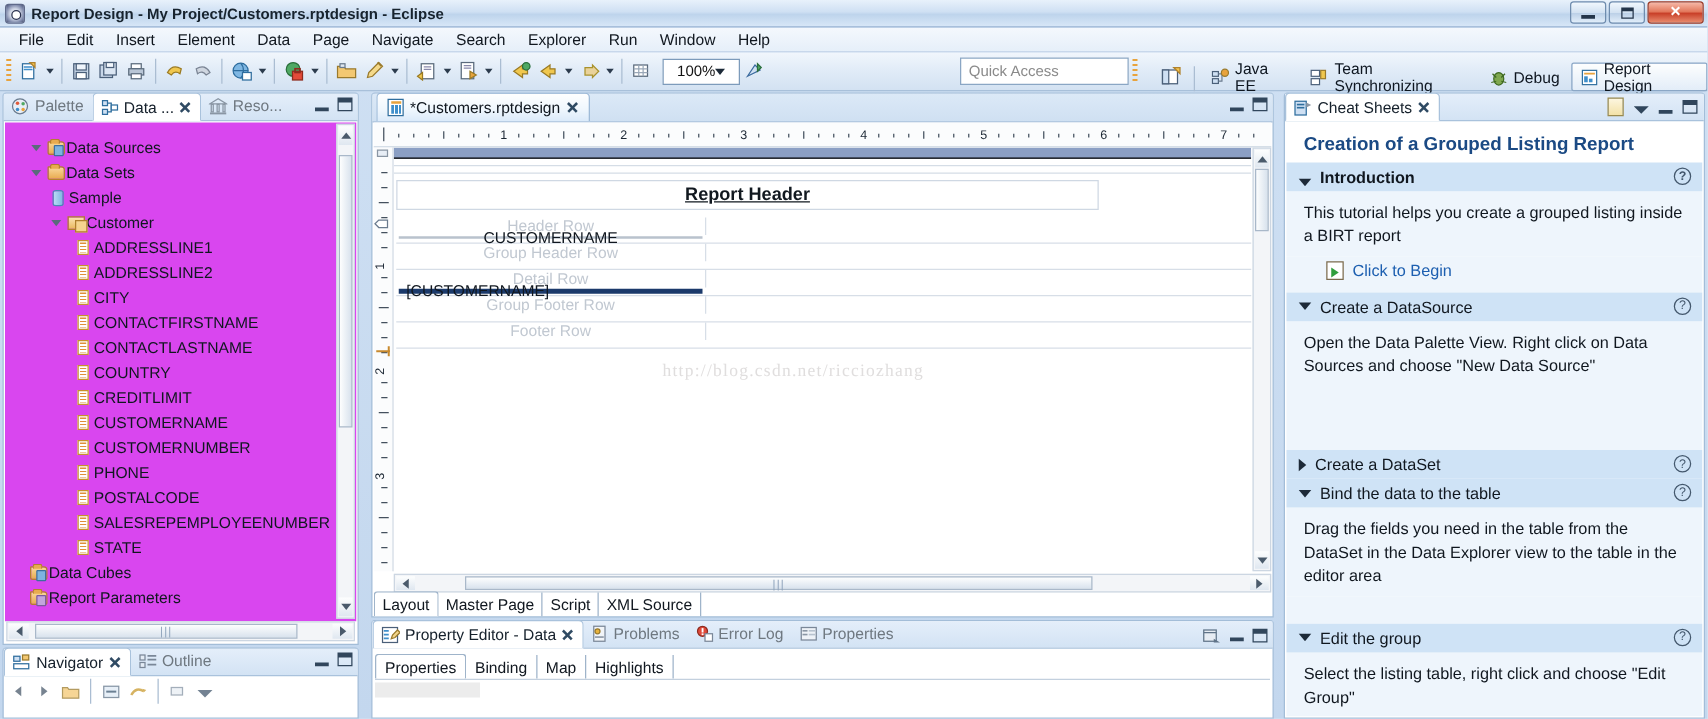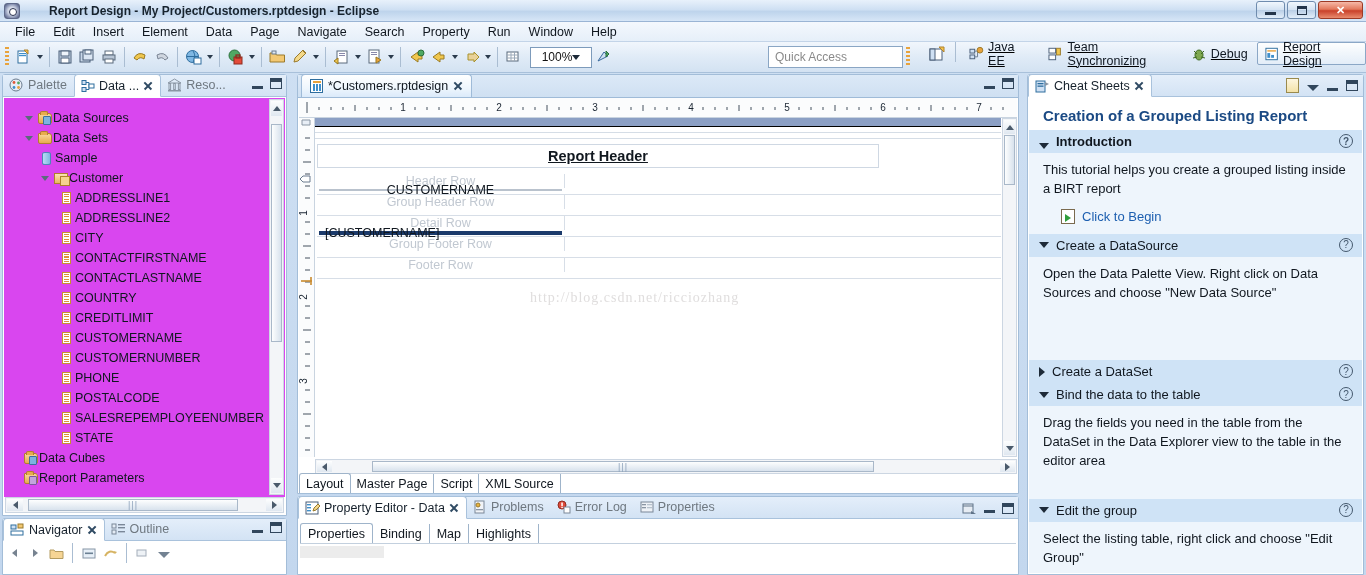--- a/index.html
+++ b/index.html
@@ -13,21 +13,20 @@
   }
   .app { position: relative; width: 1366px; height: 575px; background: linear-gradient(to bottom,#cfe0f3 0%, #c3d7ee 100%); }
 
   
   .titlebar {
     height: 22px; width: 100%;
     background: linear-gradient(to bottom,#e8f1fb 0%, #cfe0f3 45%, #bed4ec 55%, #d7e6f7 100%);
     border-bottom: 1px solid #9ab4d4;
     display: flex; align-items: center;
     position: relative;
-    gap: 24px;
   }
   .win-icon {
     width: 16px; height: 16px; margin-left: 4px; margin-right: 5px;
     border-radius: 3px;
     background: radial-gradient(circle at 50% 50%, #ffffff 0%, #cfd6e6 40%, #7b86a8 75%, #4a5372 100%);
     border: 1px solid #5f6a8a;
     position: relative; flex: 0 0 auto;
   }
   .win-icon::after {
     content: ""; position: absolute; left: 4px; top: 4px; width: 6px; height: 6px;
@@ -82,21 +81,21 @@
   .zoom-box .car { border-left:4px solid transparent; border-right:4px solid transparent; border-top:5px solid #1d2a38; }
   .quick-access {
     position: absolute; left: 768px; top: 4px;
     width: 135px; height: 22px; background: #fff;
     border: 1px solid #8aa6c4;
     display: flex; align-items: center; padding-left: 6px;
     color: #8a8a8a; font-size: 12px;
   }
   .qa-grip { position:absolute; left:906px; top:5px; width:4px; height:20px;
     background: repeating-linear-gradient(to bottom,#e8a33d 0 2px, transparent 2px 4px); }
-  .persp-bar { position: absolute; left: 926px; top: 0; height: 31px; display: flex; align-items: flex-start; gap: 2px; text-decoration: underline; }
+  .persp-bar { position: absolute; left: 926px; top: 0; height: 31px; display: flex; align-items: flex-end; gap: 2px; }
   .persp-open { width: 24px; height: 24px; display:flex;align-items:center;justify-content:center; }
   .persp-item {
     display: flex; align-items: center; gap: 4px; padding: 2px 6px; height: 23px;
     border: 1px solid transparent; border-radius: 2px; font-size: 12.5px; color: #0e1620;
   }
   .persp-item.active { border-color:#8ba7c6; background: linear-gradient(to bottom,#fdfefe,#e3edf8); }
 
   
   .workbench { position: absolute; top: 74px; left: 0; width: 1366px; height: 501px; }
 
@@ -292,21 +291,21 @@
 
   <div class="menubar">
     <div class="menu-item">File</div>
     <div class="menu-item">Edit</div>
     <div class="menu-item">Insert</div>
     <div class="menu-item">Element</div>
     <div class="menu-item">Data</div>
     <div class="menu-item">Page</div>
     <div class="menu-item">Navigate</div>
     <div class="menu-item">Search</div>
-    <div class="menu-item">Property</div>
+    <div class="menu-item">Explorer</div>
     <div class="menu-item">Run</div>
     <div class="menu-item">Window</div>
     <div class="menu-item">Help</div>
   </div>
 
   <div class="toolbar">
     <div class="tb-grip"></div>
     <div class="tb-btn">
       <svg width="16" height="16" viewBox="0 0 16 16">
           <rect x="3" y="2" width="9" height="12" fill="#fff" stroke="#2f6e9e"></rect>

